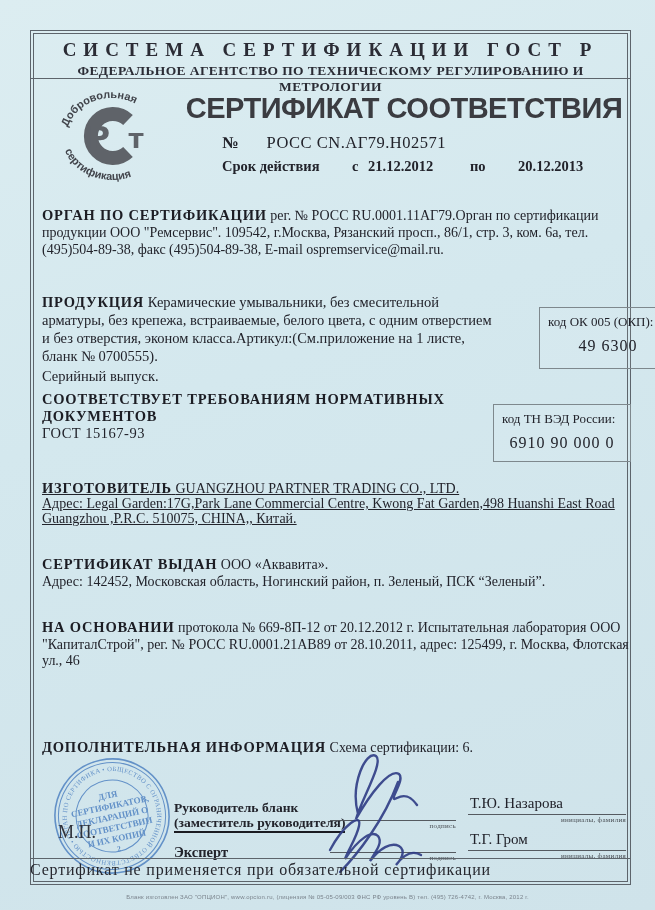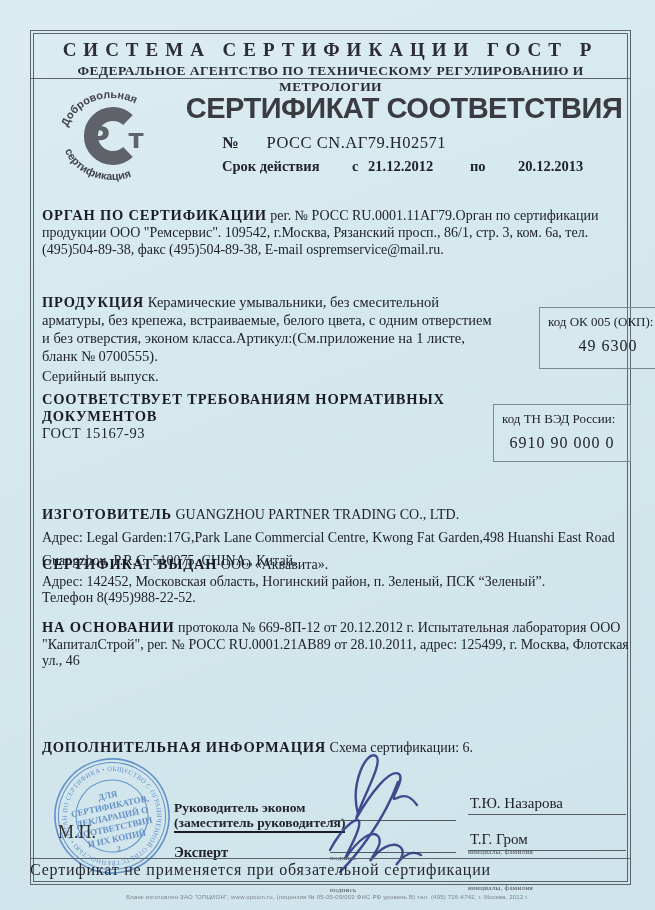--- a/index.html
+++ b/index.html
@@ -44,40 +44,40 @@
     font-family:"DejaVu Sans Mono", monospace; font-size:27px; color:#a8333c;
     letter-spacing:1px; margin-left:6px;
   }
   .sec { position:absolute; left:42px; font-size:14px; line-height:17px; }
   .sec .lbl { font-weight:bold; font-size:14.5px; letter-spacing:0.8px; color:#1c1d24; }
   .organ   { top:207px; width:592px; }
   .product { top:293px; width:452px; line-height:18px; font-size:14.5px; }
   .product .serial { margin-top:2px; }
   .conforms{ top:391px; width:460px; }
   .conforms .val { font-size:14.5px; letter-spacing:0.5px; }
-  .maker   { top:503px; width:594px; line-height:23px; }
+  .maker   { top:481px; width:594px; line-height:15px;text-decoration:underline; }
   .issued  { top:556px; width:594px; line-height:16.5px; }
   .basis   { top:619px; width:594px; line-height:16.5px; }
   .addinfo { top:739px; width:594px; }
   .codebox {
     position:absolute; left:493px; width:138px; border:1px solid #7e888d;
     background:rgba(255,255,255,0.06); padding:6px 8px 4px 8px; font-size:13px;
   }
   .codebox .cval { text-align:center; font-size:16px; letter-spacing:1px; margin-top:7px; }
   .box-okp { top:307px; height:62px;margin-left:46px; }
   .box-tnved { top:404px; height:58px; }
   .sig-role1 { position:absolute; left:174px; top:800px; font-size:13.5px; font-weight:bold; line-height:15px; }
   .sig-role1 .u { display:inline-block; border-bottom:2px solid #1b1c22; padding-bottom:1px; }
   .sig-role2 { position:absolute; left:174px; top:844px; font-size:14.5px; font-weight:bold; }
   .sigline { position:absolute; height:1px; background:#555a60; }
   .sl1 { left:330px; top:820px; width:126px; }
   .sl2 { left:330px; top:852px; width:126px; }
   .nl1 { left:468px; top:814px; width:158px; }
   .nl2 { left:468px; top:850px; width:158px; }
-  .caption { position:absolute; font-size:7px; color:#4a4f55; text-align:left; letter-spacing:0.3px;margin-top:32px; }
+  .caption { position:absolute; font-size:7px; color:#4a4f55; text-align:right; letter-spacing:0.3px; }
   .cap-s1 { left:330px; top:822px; width:126px; }
   .cap-s2 { left:330px; top:854px; width:126px; }
   .cap-n1 { left:468px; top:816px; width:158px; }
   .cap-n2 { left:468px; top:852px; width:158px; }
   .name1 { position:absolute; left:470px; top:795px; font-size:15px; }
   .name2 { position:absolute; left:470px; top:831px; font-size:15px; }
   .mp { position:absolute; left:58px; top:822px; font-size:18px; color:#30323a; }
   .stamp { position:absolute; left:46px; top:750px; width:132px; height:132px; opacity:0.82; }
   .handsign { position:absolute; left:300px; top:742px; width:175px; height:140px; }
   .footer-note {
@@ -166,21 +166,20 @@
   <div class="sec maker">
     <div><span class="lbl">ИЗГОТОВИТЕЛЬ</span>
     <span>GUANGZHOU PARTNER TRADING CO., LTD.</span></div>
     <div>Адрес: Legal Garden:17G,Park Lane Commercial Centre, Kwong Fat Garden,498 Huanshi East Road Guangzhou ,P.R.C. 510075, CHINA,, Китай.</div>
   </div>
 
   <div class="sec issued">
     <div><span class="lbl">СЕРТИФИКАТ ВЫДАН</span>
     <span>ООО «Аквавита».</span></div>
     <div>Адрес: 142452, Московская область, Ногинский район, п. Зеленый, ПСК “Зеленый”.</div>
-    <div>Телефон 8(495)988-22-52.</div>
   </div>
 
   <p class="sec basis">
     <span class="lbl">НА ОСНОВАНИИ</span>
     <span>протокола № 669-8П-12 от 20.12.2012 г. Испытательная лаборатория ООО "КапиталСтрой", рег. № РОСС RU.0001.21АВ89 от 28.10.2011, адрес: 125499, г. Москва, Флотская ул., 46</span>
   </p>
 
   <p class="sec addinfo">
     <span class="lbl">ДОПОЛНИТЕЛЬНАЯ ИНФОРМАЦИЯ</span>
     <span>Схема сертификации: 6.</span>
@@ -205,21 +204,21 @@
           <text x="66" y="81">СООТВЕТСТВИИ</text>
           <text x="66" y="92">И ИХ КОПИЙ</text>
           <text x="66" y="102" font-size="8">2</text>
         </g>
       </g>
     </svg>
   </div>
   <div class="mp">М.П.</div>
 
   <div class="sig-role1">
-    <div>Руководитель эконом</div>
+    <div>Руководитель бланк</div>
     <div class="u">(заместитель руководителя)</div>
   </div>
   <div class="sig-role2">Эксперт</div>
 
   <div class="sigline sl1"></div>
   <div class="caption cap-s1">подпись</div>
   <div class="sigline sl2"></div>
   <div class="caption cap-s2">подпись</div>
 
   <div class="name1">Т.Ю. Назарова</div>

